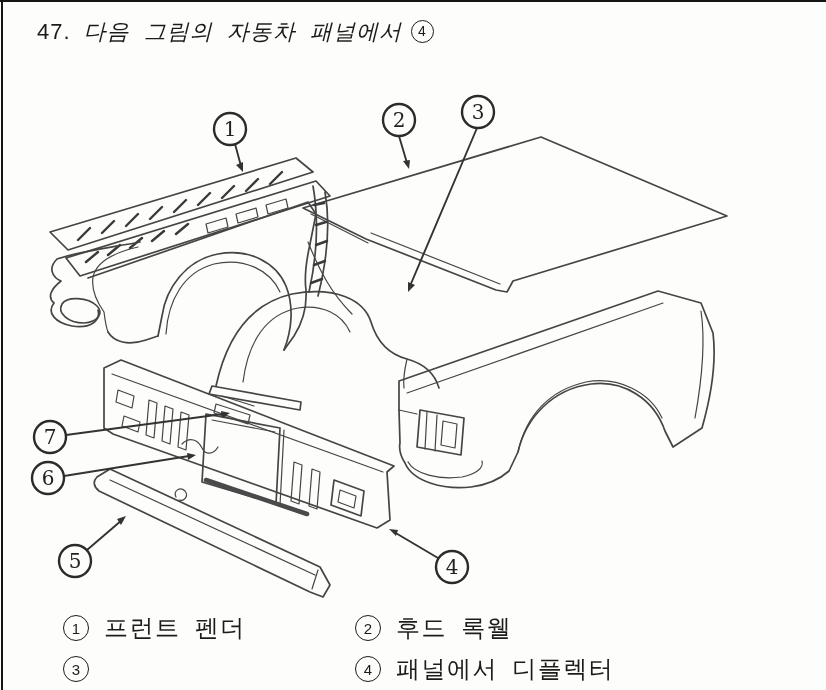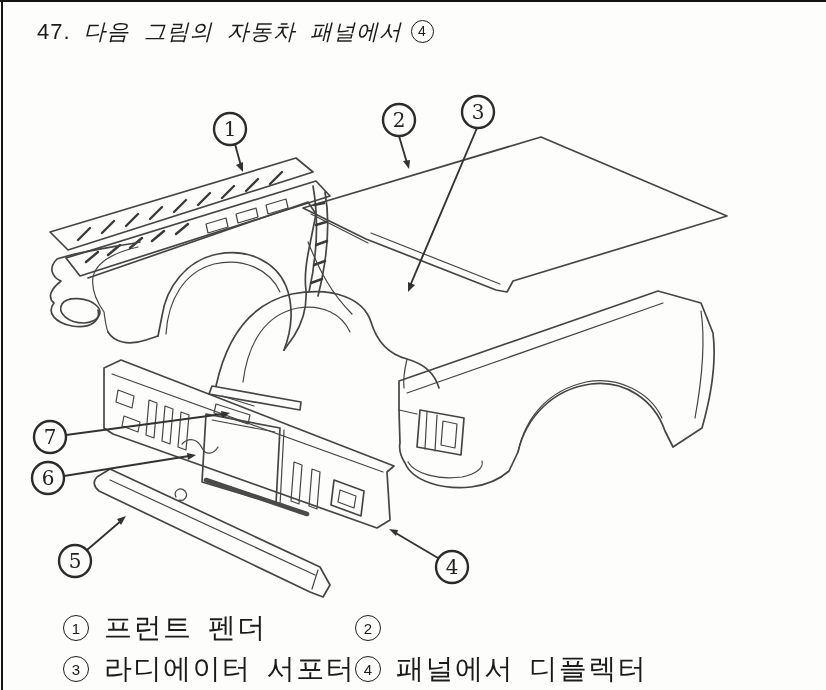--- a/index.html
+++ b/index.html
@@ -38,21 +38,21 @@
   .options {
     position:absolute; left:63px; top:614px;
     display:grid; grid-template-columns:292px auto; row-gap:13px;
   }
   .option { display:flex; align-items:center; height:28px; }
   .opt-marker {
     flex:none; width:24px; height:24px; border:1.6px solid #1b1b1b; border-radius:50%;
     display:flex; align-items:center; justify-content:center;
     font-size:15px; margin-right:15px;
   }
-  .opt-label { font-size:28px; letter-spacing:1.5px; word-spacing:6px; white-space:nowrap; }
+  .opt-label { font-size:24px; letter-spacing:1.5px; word-spacing:6px; white-space:nowrap; }
 </style>
 </head>
 <body>
 
 <div class="screen">
 
   <div class="border-top"></div>
   <div class="border-left"></div>
 
   <div class="question-title">
@@ -175,24 +175,24 @@
     </g>
   </svg>
 
   <div class="options">
     <div class="option">
       <span class="opt-marker">1</span>
       <span class="opt-label">프런트 펜더</span>
     </div>
     <div class="option">
       <span class="opt-marker">2</span>
+      <span class="opt-label">후드 록웰</span>
     </div>
     <div class="option">
       <span class="opt-marker">3</span>
-      <span class="opt-label">라디에이터 서포터</span>
     </div>
     <div class="option">
       <span class="opt-marker">4</span>
       <span class="opt-label">패널에서 디플렉터</span>
     </div>
   </div>
 
 </div>
 
 </body></html>

